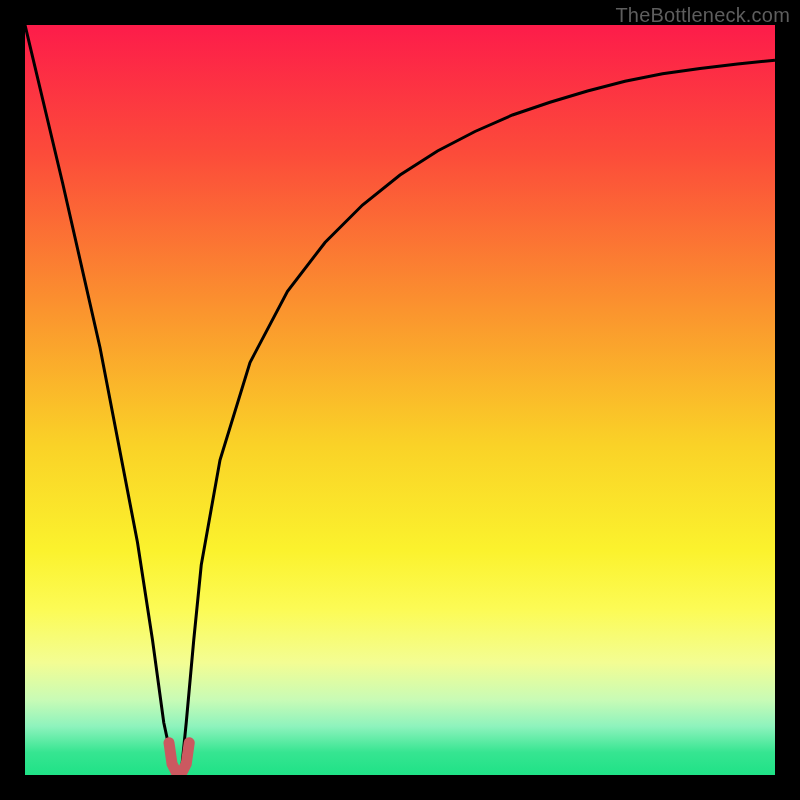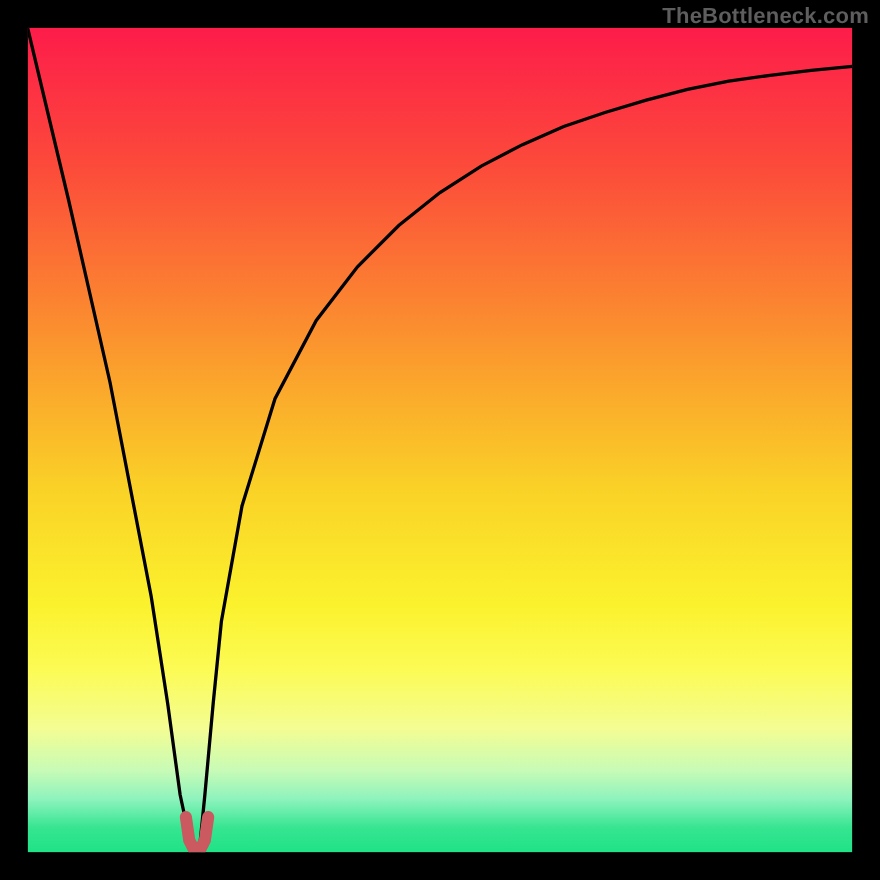--- a/index.html
+++ b/index.html
@@ -38,21 +38,21 @@
     left: 0; top: 0;
     width: 100%;
     height: 100%;
   }
   .watermark {
     position: absolute;
     top: 4px;
     right: 10px;
     color: #5e5e5e;
     font-size: 20px;
-    font-weight: 700;
+    font-weight: 400;
     letter-spacing: 0.2px;
     text-align: center;
   }
 </style>
 </head>
 <body>
 
 <div class="frame">
 
   <div class="plot">

